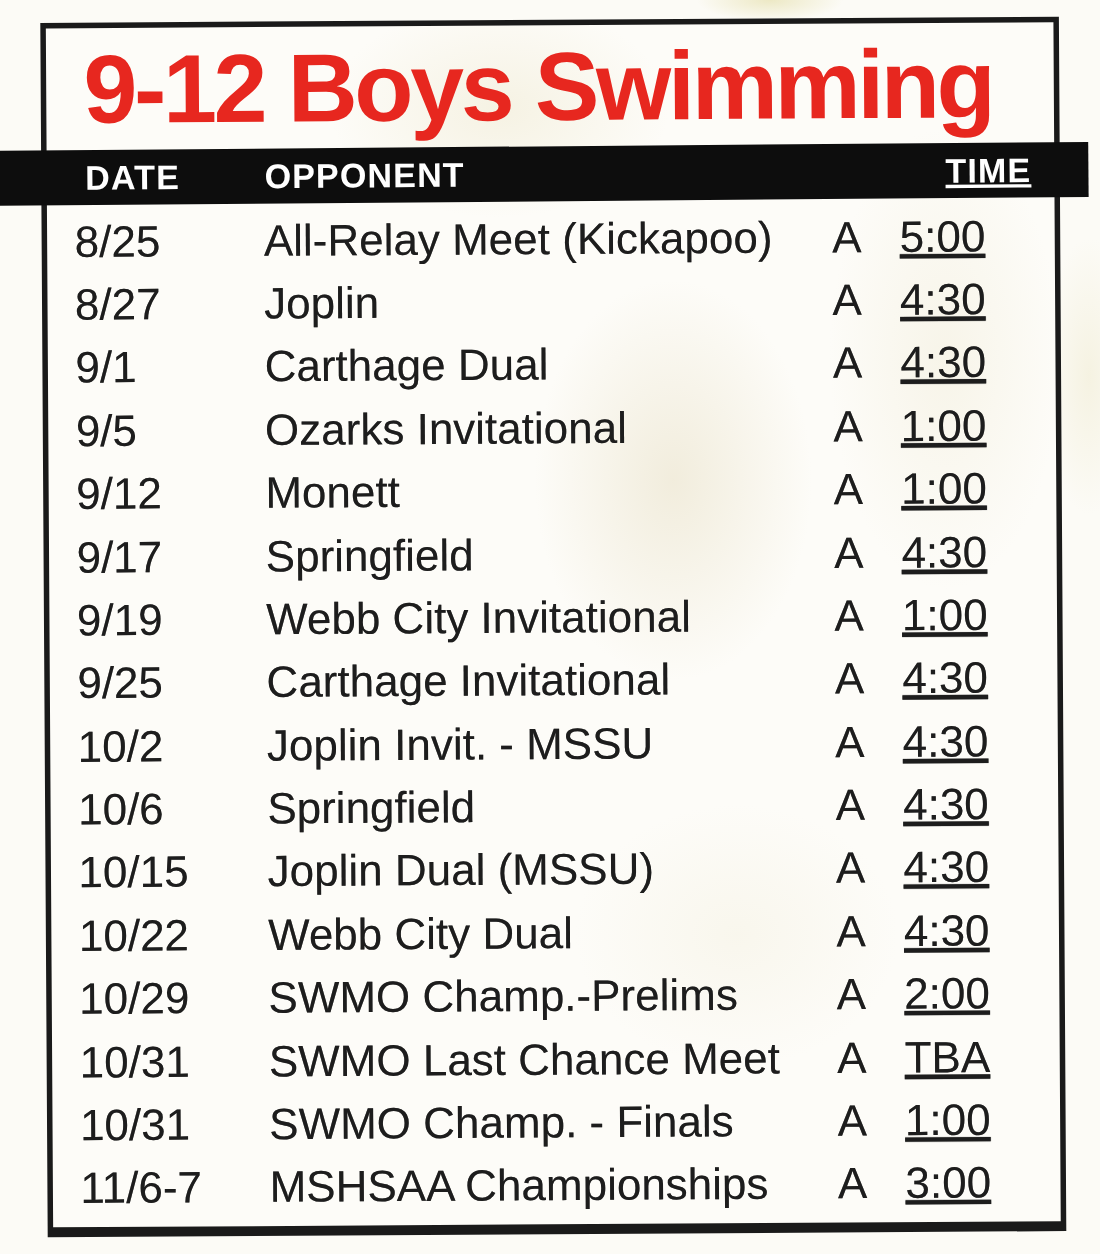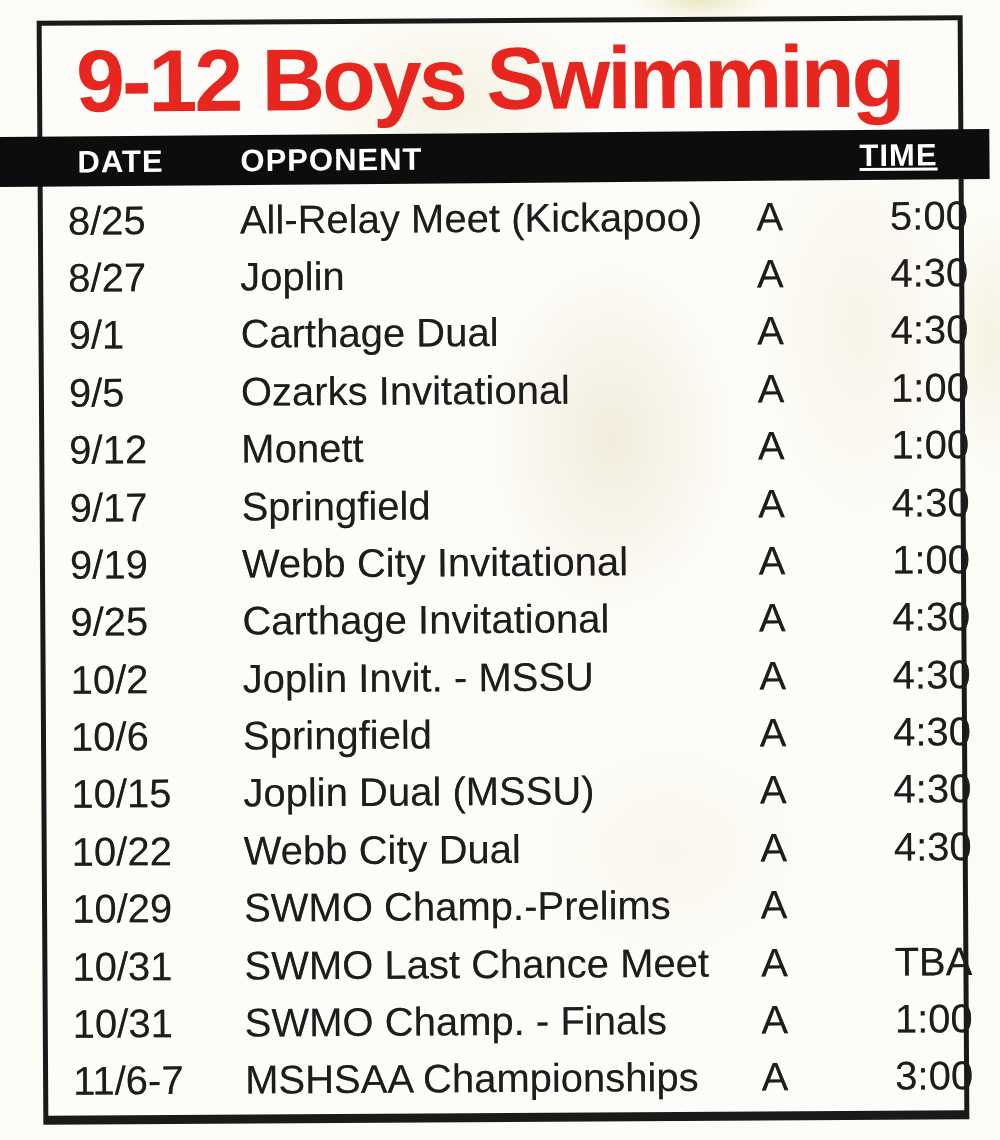--- a/index.html
+++ b/index.html
@@ -95,21 +95,21 @@
   .row span {
     font-size: 40px;
     color: var(--body-text, #1d1d1d);
     text-shadow: 0 0 0.6px rgba(10,10,10,0.55);
     white-space: nowrap;
     line-height: 1;
   }
   .c-date     { text-align: left; }
   .c-opponent { text-align: left; }
   .c-place    { text-align: center; }
-  .c-time     { text-align: right; }
+  .c-time     { text-align: left; text-decoration: underline; }
 </style>
 </head>
 <body>
 
 <div class="paper">
   <div class="frame">
 
     <div class="title-box">
       <div class="title">9-12 Boys Swimming</div>
     </div>
@@ -190,20 +190,21 @@
       <div class="row">
         <span class="c-date">10/22</span>
         <span class="c-opponent">Webb City Dual</span>
         <span class="c-place">A</span>
         <span class="c-time">4:30</span>
       </div>
       <div class="row">
         <span class="c-date">10/29</span>
         <span class="c-opponent">SWMO Champ.-Prelims</span>
         <span class="c-place">A</span>
+        <span class="c-time">2:00</span>
       </div>
       <div class="row">
         <span class="c-date">10/31</span>
         <span class="c-opponent">SWMO Last Chance Meet</span>
         <span class="c-place">A</span>
         <span class="c-time">TBA</span>
       </div>
       <div class="row">
         <span class="c-date">10/31</span>
         <span class="c-opponent">SWMO Champ. - Finals</span>

